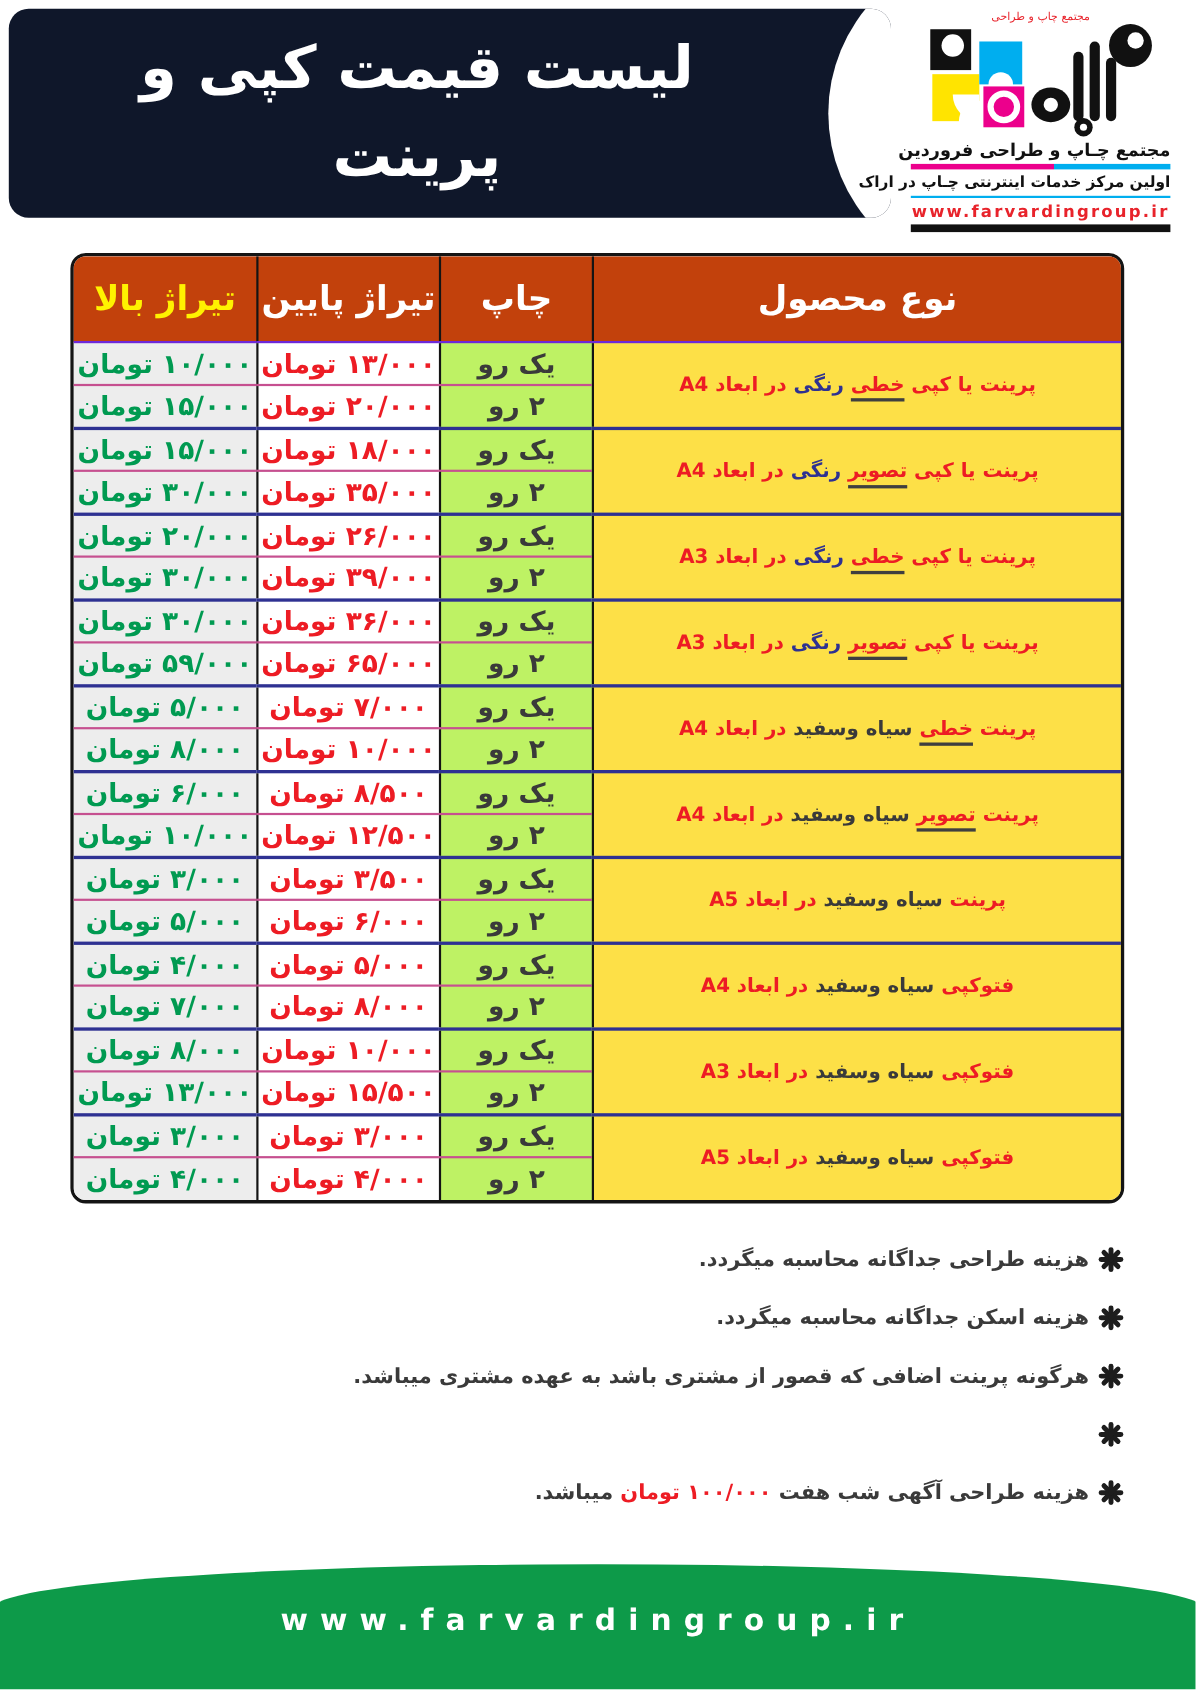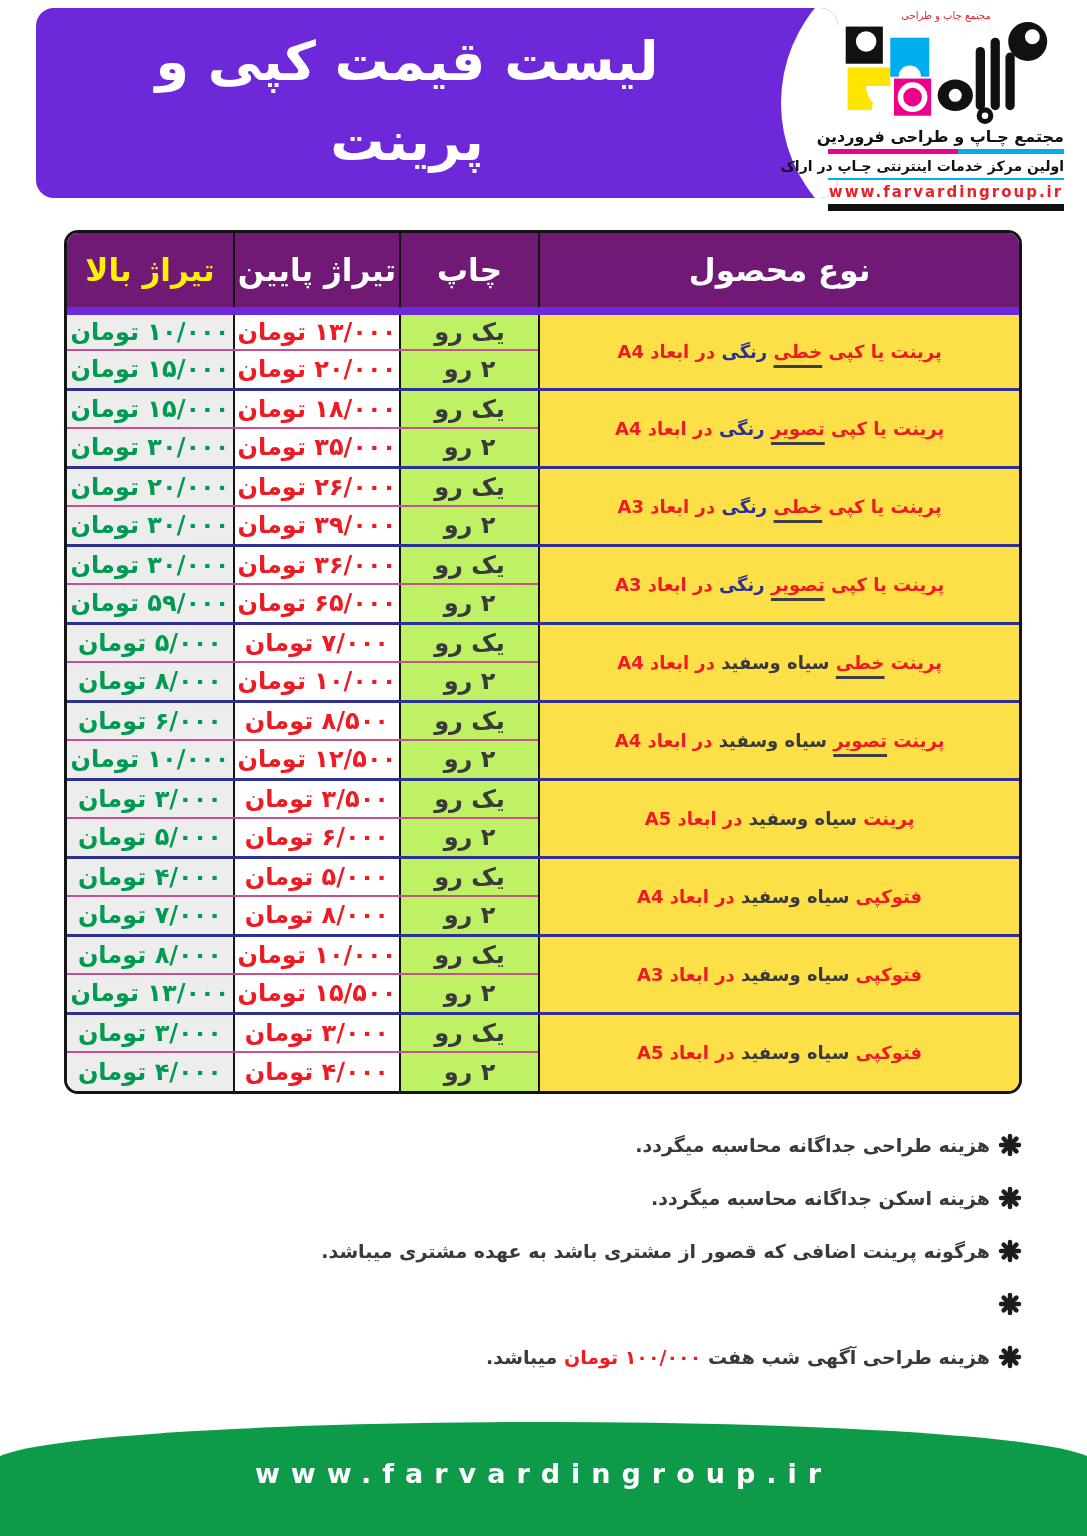--- a/index.html
+++ b/index.html
@@ -2,21 +2,21 @@
 <html lang="fa"><head>
 <meta charset="utf-8">
 <style>
   * { margin:0; padding:0; box-sizing:border-box; }
   html,body { background:#ffffff; }
   body { font-family:"DejaVu Sans", sans-serif; }
   #page { position:relative; width:1087px; height:1536px; background:#fff; overflow:hidden; margin:0 auto; }
 
   
   .banner { position:absolute; left:8px; top:8px; width:802px; height:190px;
-            background:#6d28d9; border-radius:18px; overflow:hidden;margin-left:28px; }
+            background:#0f172a; border-radius:18px; overflow:hidden; }
   .banner-cut { position:absolute; left:745px; top:-55px; width:300px; height:300px;
                 background:#ffffff; border-radius:50%; }
   .banner-title { position:absolute; top:14px; left:40px; right:100px; text-align:center;
                   color:#ffffff; font-weight:bold; font-size:54px; line-height:80px;
                   direction:rtl; }
 
   
   .logo { position:absolute; left:828px; top:10px; width:236px; text-align:center; direction:rtl; }
   .logo-arc { color:#e8232b; font-size:10px; font-weight:normal; letter-spacing:1px; }
   .logo-mark { display:block; margin:0 auto; }
@@ -27,22 +27,22 @@
   .logo-cyan { height:2px; background:#00aeef; margin-top:4px; }
   .logo-site { color:#e8232b; font-size:15px; font-weight:bold; letter-spacing:2px; margin-top:3px;
                direction:ltr; white-space:nowrap; }
   .logo-black { height:7px; background:#111; margin-top:3px; }
 
   
   .table-frame { position:absolute; left:64px; top:230px; width:958px;
                  border:3px solid #141414; border-radius:14px; overflow:hidden; background:#fff; }
   table { direction:rtl; border-collapse:collapse; width:calc(100% + 4px); margin:0 -2px; table-layout:fixed; }
   th, td { border-left:2px solid #141414; border-right:2px solid #141414; text-align:center; vertical-align:middle; }
-  thead th { background:#701a75; color:#ffffff; font-size:31px; font-weight:bold;
-             height:78px; border-bottom:8px solid #6d28d9; }
+  thead th { background:#c2410c; color:#ffffff; font-size:31px; font-weight:bold;
+             height:78px; border-bottom:2px solid #6d28d9; }
   thead th.hd-high { color:#fff200; }
   tbody td { height:39px; font-weight:bold; }
   td.product { background:#fde047; font-size:18px; }
   td.side { color:#3a3a3a; font-size:24px; background:#bef264; }
   td.low  { color:#ed1c24; font-size:24px; background:#fff; }
   td.high { color:#009a51; font-size:24px; background:#ededed; }
   tr.row-a td.cellline { border-bottom:2px solid #c65090; }
   tr.row-b td { border-bottom:3px solid #2e3192; }
   td.product { border-bottom:3px solid #2e3192; }
   tr.last td, td.product.last { border-bottom:none; }

